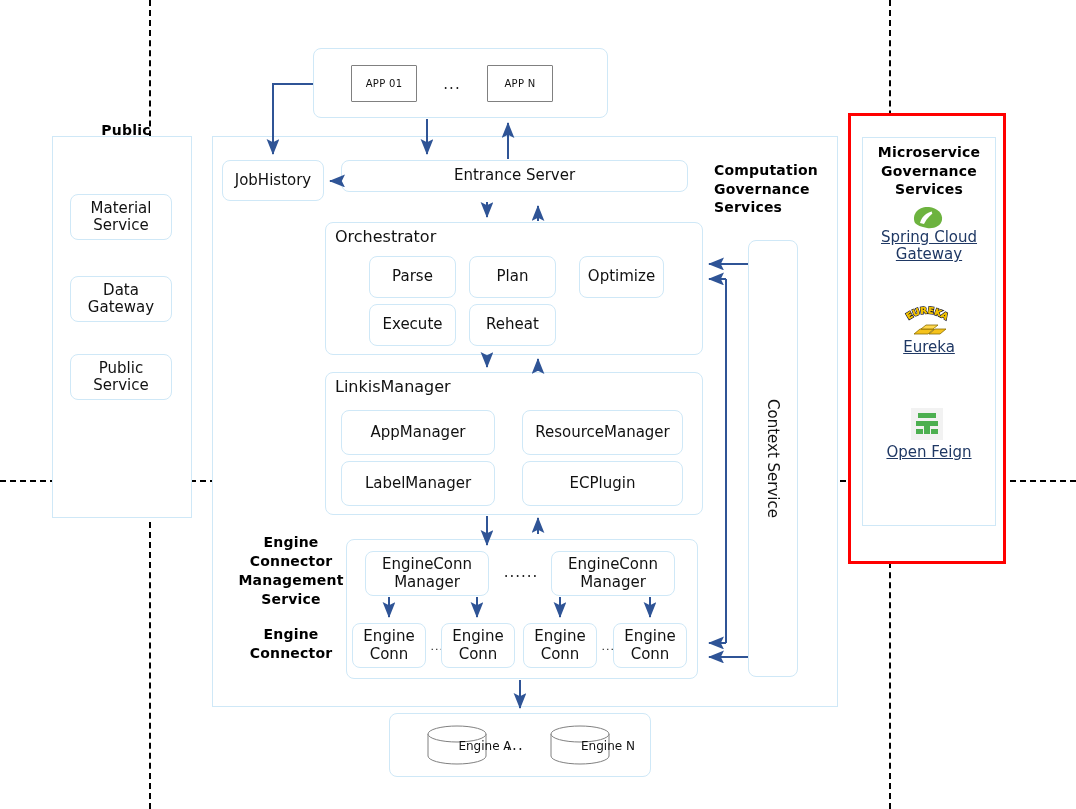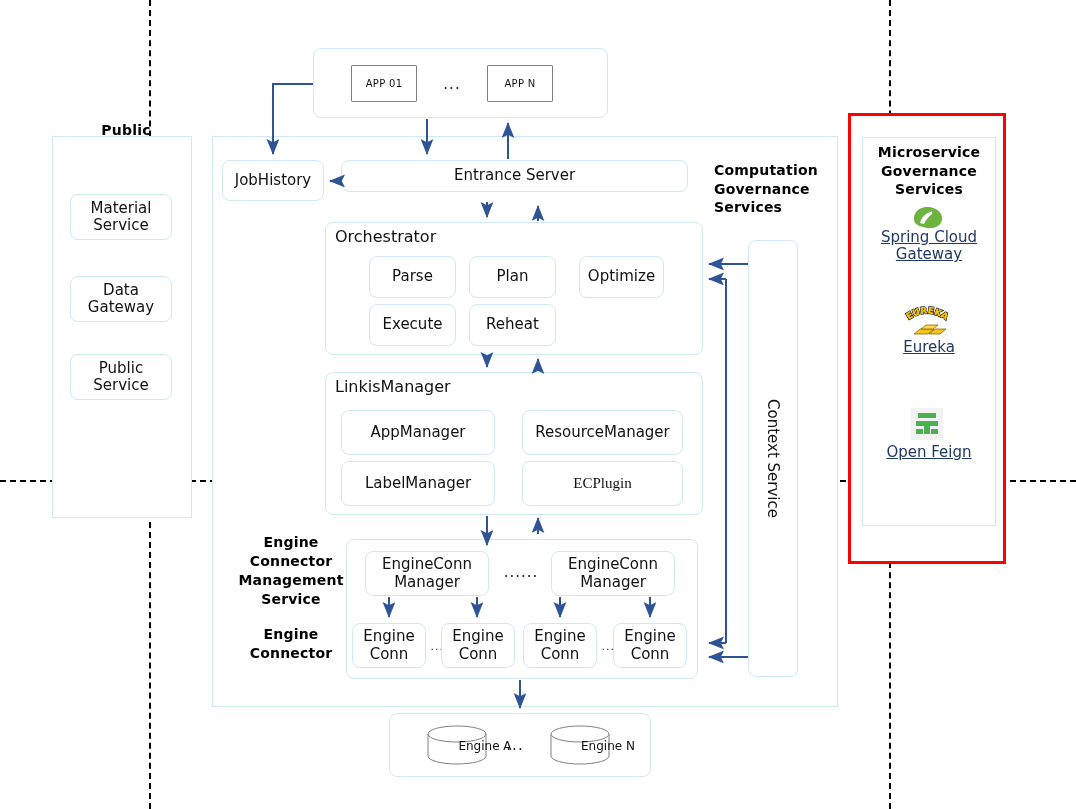--- a/index.html
+++ b/index.html
@@ -166,21 +166,21 @@
   <div class="box" style="left:522px;top:410px;width:161px;height:45px;">
     <div class="boxtxt">
         <span>ResourceManager</span>
       </div>
   </div>
   <div class="box" style="left:341px;top:461px;width:154px;height:45px;">
     <div class="boxtxt">
         <span>LabelManager</span>
       </div>
   </div>
-  <div class="box" style="left:522px;top:461px;width:161px;height:45px;font-family:Liberation Serif, serif;">
+  <div class="box" style="left:522px;top:461px;width:161px;height:45px;">
     <div class="boxtxt">
         <span>ECPlugin</span>
       </div>
   </div>
 
   <div class="box" style="left:748px;top:240px;width:50px;height:437px;">
     <div class="vtext" style="left:0;top:0;width:100%;height:100%;">
       <span>Context Service</span>
     </div>
   </div>

